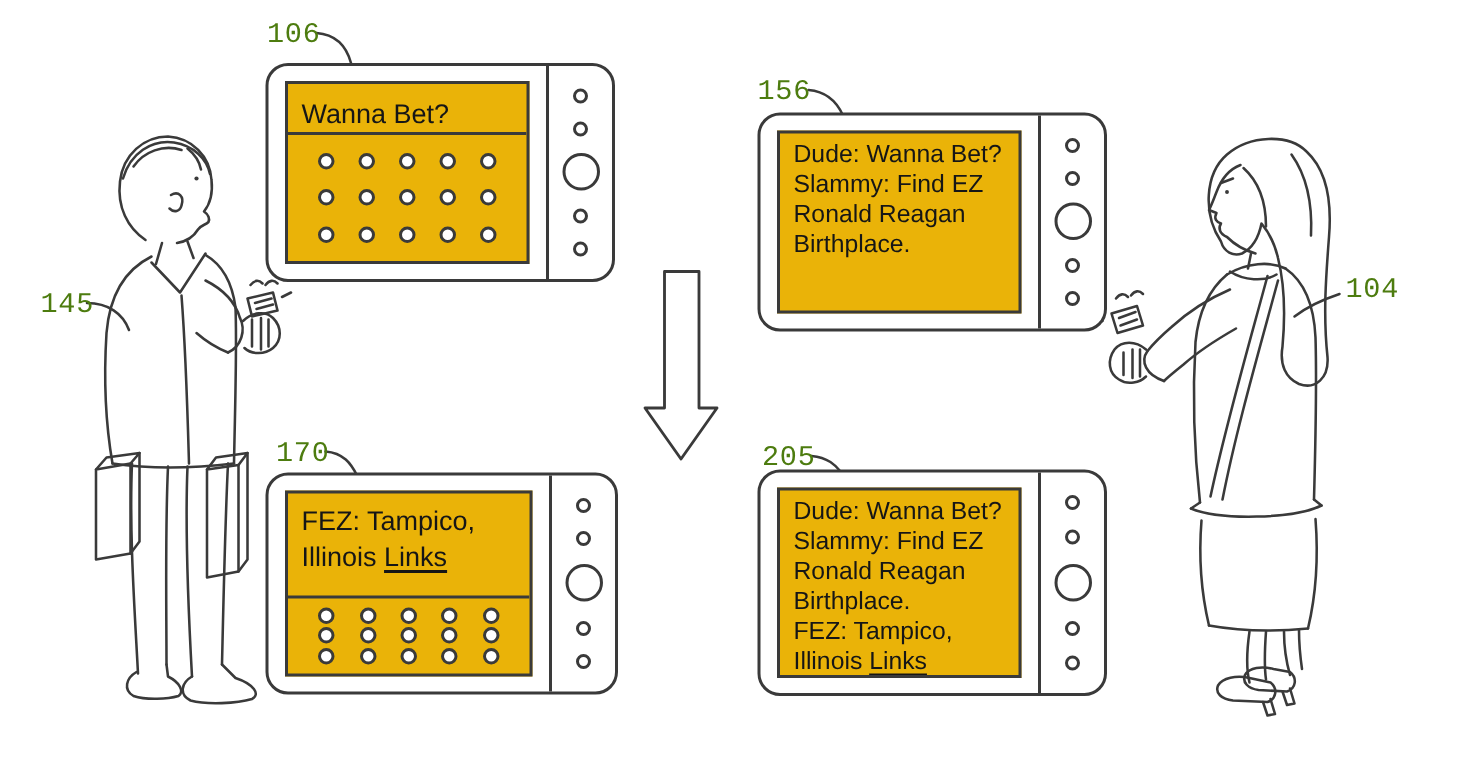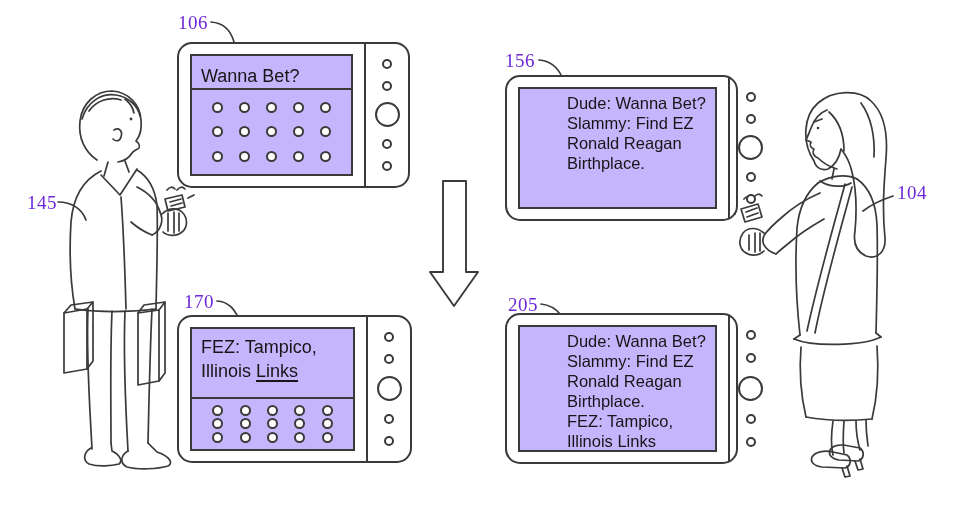--- a/index.html
+++ b/index.html
@@ -5,36 +5,36 @@
   * { margin:0; padding:0; box-sizing:border-box; }
   html,body { background:#ffffff; }
   body { font-family:"Liberation Sans", sans-serif; }
   .stage {
     position:relative; width:980px; height:510px;
     background:#ffffff; overflow:hidden;
   }
   .figure-svg { position:absolute; left:0; top:0; width:980px; height:510px; }
 
   .ref-label {
-    position:absolute; font-size:19px; color:#6d28d9;
-    font-family:Liberation Serif, serif; letter-spacing:.5px;
+    position:absolute; font-size:19px; color:#4d7c0f;
+    font-family:Liberation Mono, monospace; letter-spacing:.5px;
   }
 
   .device {
     position:absolute; display:flex;
     border:2.3px solid #3a3a3a; border-radius:15px; background:#fff;
   }
   .screen-wrap { flex:1 1 auto; padding:10px 11px; }
   .screen {
-    height:100%; border:2px solid #3a3a3a; background:#c4b5fd;
+    height:100%; border:2px solid #3a3a3a; background:#eab308;
     display:flex; flex-direction:column; overflow:hidden;
   }
   .text-area { color:#161616; padding:5px 9px 0 9px; }
   .ta-large { font-size:18px; line-height:24px; padding-top:8px; }
-  .ta-msg   { font-size:16.5px; line-height:20px; padding-top:4px;margin-left:38px; }
+  .ta-msg   { font-size:16.5px; line-height:20px; padding-top:4px; }
   .line { white-space:nowrap; }
   .link {
     text-decoration:underline;
     text-decoration-thickness:2px;
     text-underline-offset:3px;
   }
   .keypad {
     border-top:2px solid #3a3a3a; flex:1 1 auto;
     display:grid; grid-template-columns:repeat(5,1fr);
     place-items:center; padding:5px 12px;

